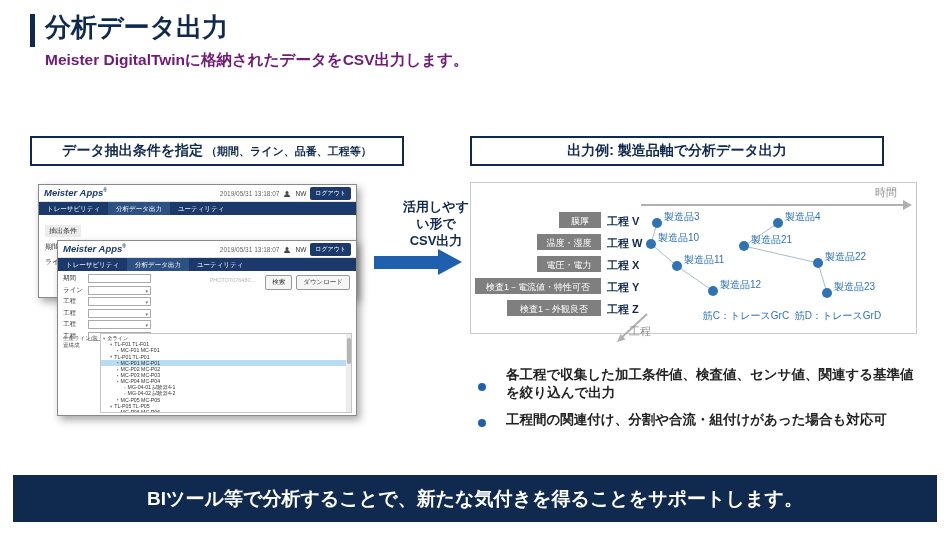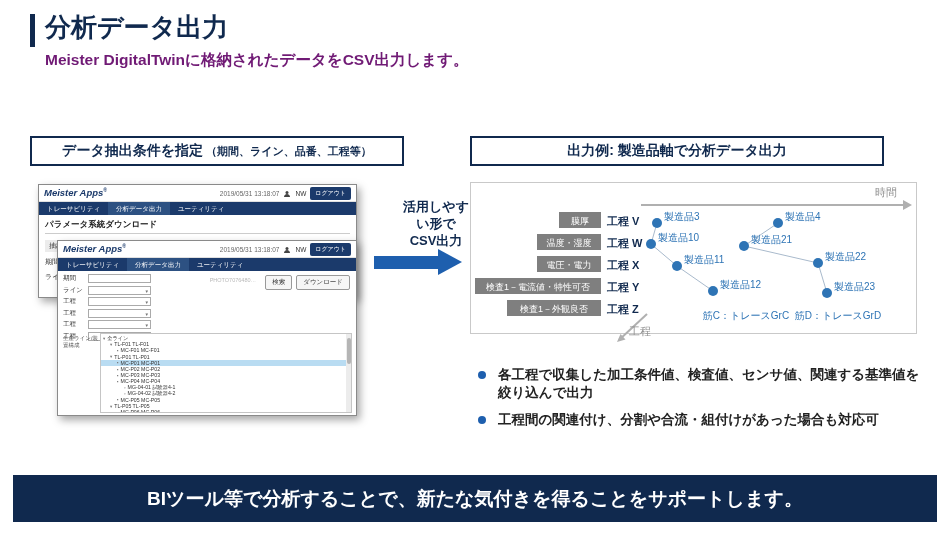--- a/index.html
+++ b/index.html
@@ -72,21 +72,21 @@
   .arrow-body { position:absolute; left:374px; top:256px; width:64px; height:13px; background:#1e5fae; }
   .arrow-head { position:absolute; left:438px; top:249px; width:0; height:0;
     border-left:24px solid #1e5fae; border-top:13px solid transparent; border-bottom:13px solid transparent; }
 
   
   .diagram-box { position:absolute; left:470px; top:182px; width:447px; height:152px; border:1px solid #c9c9c9; background:#fff; }
   .diagram-box text { font-family:"Liberation Sans","DejaVu Sans",sans-serif; }
 
   
   .bullet-list { position:absolute; left:478px; top:366px; width:442px; }
-  .bullet { display:flex; gap:12px; margin-bottom:9px; }
+  .bullet { display:flex; gap:20px; margin-bottom:9px;align-items:center; }
   .bullet-dot { flex:0 0 auto; width:8px; height:8px; border-radius:50%; background:#1e5fae; margin-top:5px; }
   .bullet-text { font-size:13.5px; font-weight:bold; color:#222; line-height:1.35; }
 
   
   .footer-bar { position:absolute; left:13px; top:475px; width:924px; height:47px; background:#10294e;
     display:flex; align-items:center; justify-content:center; }
   .footer-text { color:#fff; font-size:19px; font-weight:bold; }
 </style>
 </head>
 <body>
@@ -115,21 +115,20 @@
       <span class="app-user">NW</span>
       <span class="logout-btn">ログアウト</span>
     </span>
   </div>
   <div class="app-menubar">
       <span class="menu-item">トレーサビリティ</span>
       <span class="menu-item active">分析データ出力</span>
       <span class="menu-item">ユーティリティ</span>
     </div>
   <div class="app-body bw-body">
-    <div class="bw-title">パラメータ系統ダウンロード</div>
     <div class="bw-section">抽出条件</div>
     <div class="bw-row">
       <span>期間</span>
       <span class="f-input"></span>
       <span>～</span>
       <span class="f-input"></span>
     </div>
     <div class="bw-row">
       <span>ライン</span>
       <span class="f-select">

